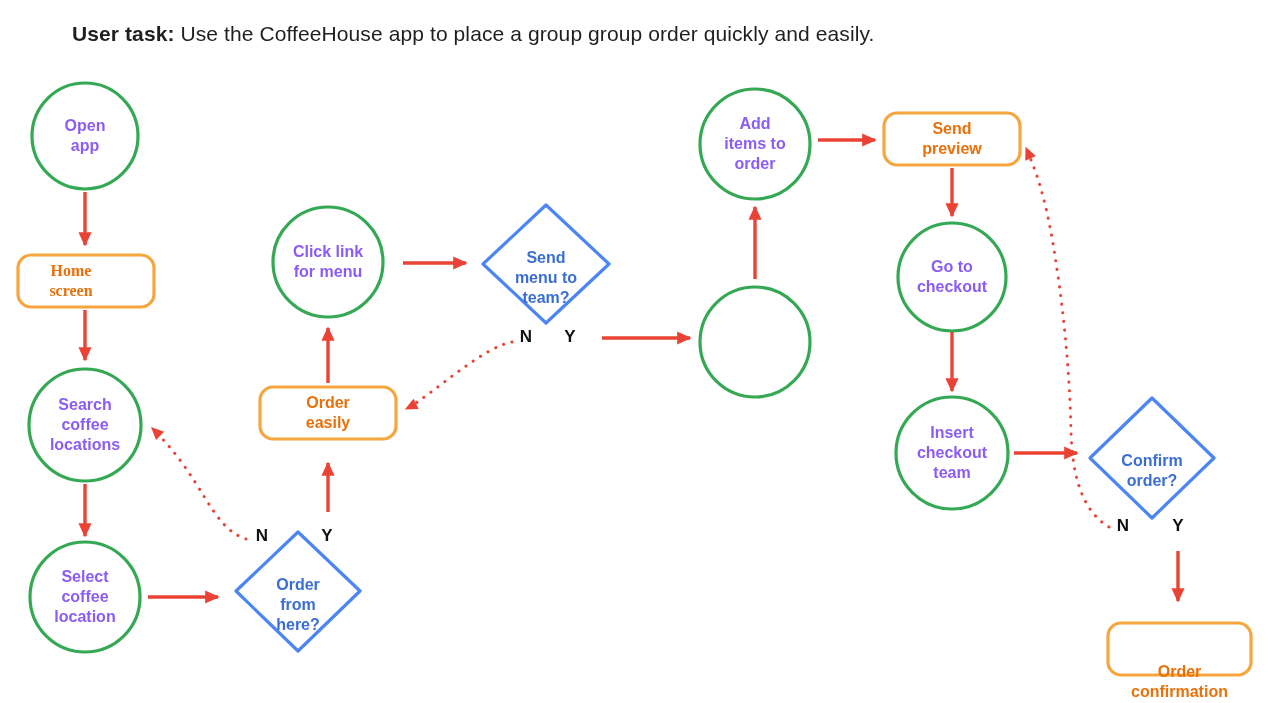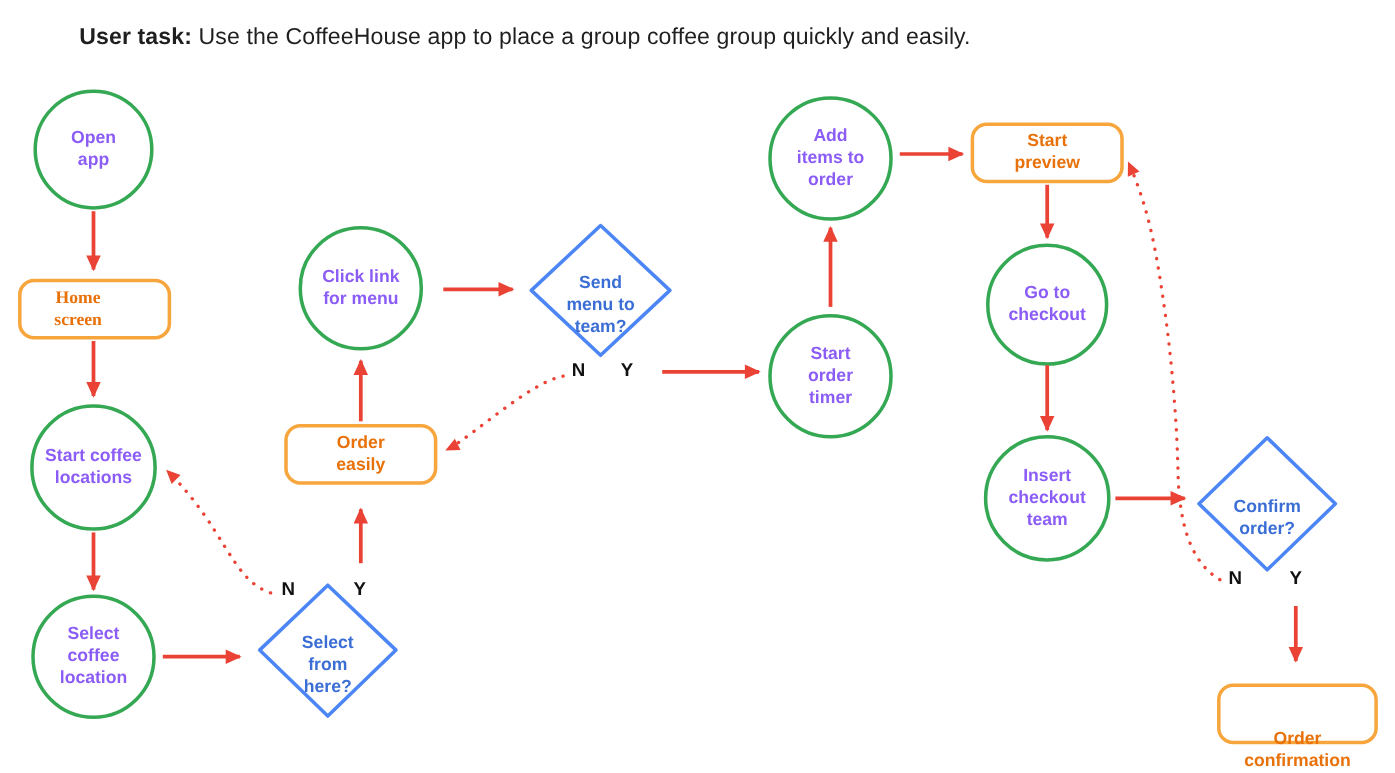--- a/index.html
+++ b/index.html
@@ -25,21 +25,21 @@
     position:absolute;width:24px;height:22px;display:flex;align-items:center;justify-content:center;
     font-weight:700;font-size:17px;color:#111111;pointer-events:none;
   }
 </style>
 </head>
 <body>
 
 <div class="stage">
 
   <div class="title">
-    <span class="bold">User task:</span><span>Use the CoffeeHouse app to place a group coffee group quickly and easily.</span>
+    <span class="bold">User task:</span><span>Use the CoffeeHouse app to place a group group order quickly and easily.</span>
   </div>
 
   <svg class="diagram-svg" width="1268" height="703" viewBox="0 0 1268 703">
     <defs>
       <marker id="head" viewBox="0 0 10 10" refX="8.6" refY="5" markerWidth="4.6" markerHeight="4.6" orient="auto-start-reverse">
         <path d="M0.4,0.8 L9.6,5 L0.4,9.2 Z" fill="#ea4335"></path>
       </marker>
     </defs>
 
     <circle cx="85" cy="136" r="53" fill="#ffffff" stroke="#34a853" stroke-width="3.2"></circle>
@@ -75,29 +75,28 @@
     <line x1="1014" y1="453" x2="1077" y2="453" stroke="#ea4335" stroke-width="3.4" marker-end="url(#head)"></line>
     <line x1="1178" y1="551" x2="1178" y2="601" stroke="#ea4335" stroke-width="3.4" marker-end="url(#head)"></line>
 
     <path d="M246,539 C210,527 205,480 152,428" fill="none" stroke="#ea4335" stroke-width="3" stroke-linecap="round" stroke-dasharray="0.2 8.5" marker-end="url(#head)"></path>
     <path d="M512,342 C482,347 428,398 406,409" fill="none" stroke="#ea4335" stroke-width="3" stroke-linecap="round" stroke-dasharray="0.2 8.5" marker-end="url(#head)"></path>
     <path d="M1109,527 C1080,510 1072,470 1071,432 C1070,385 1066,335 1059,283 C1052,235 1046,193 1026,148" fill="none" stroke="#ea4335" stroke-width="3" stroke-linecap="round" stroke-dasharray="0.2 8.5" marker-end="url(#head)"></path>
   </svg>
 
   <div class="node-label green" style="left:53px;  top:106px; width:64px;  height:60px;">Open app</div>
   <div class="node-label orange" style="left:31px;  top:255px; width:80px;  height:52px;font-family:Liberation Serif, serif;">Home screen</div>
-  <div class="node-label green" style="left:40px;  top:390px; width:90px;  height:70px;">Start coffee locations</div>
+  <div class="node-label green" style="left:40px;  top:390px; width:90px;  height:70px;">Search coffee locations</div>
   <div class="node-label green" style="left:45px;  top:562px; width:80px;  height:70px;">Select coffee location</div>
-  <div class="node-label blue" style="left:266px; top:556px; width:64px;  height:70px;">Select from here?</div>
+  <div class="node-label blue" style="left:266px; top:556px; width:64px;  height:70px;">Order from here?</div>
   <div class="node-label orange" style="left:288px; top:387px; width:80px;  height:52px;">Order easily</div>
   <div class="node-label green" style="left:283px; top:232px; width:90px;  height:60px;">Click link for menu</div>
   <div class="node-label blue" style="left:504px; top:229px; width:84px;  height:70px;">Send menu to team?</div>
-  <div class="node-label green" style="left:723px; top:307px; width:64px;  height:70px;">Start order timer</div>
   <div class="node-label green" style="left:720px; top:109px; width:70px;  height:70px;">Add items to order</div>
-  <div class="node-label orange" style="left:912px; top:113px; width:80px;  height:52px;">Start preview</div>
+  <div class="node-label orange" style="left:912px; top:113px; width:80px;  height:52px;">Send preview</div>
   <div class="node-label green" style="left:906px; top:247px; width:92px;  height:60px;">Go to checkout</div>
   <div class="node-label green" style="left:906px; top:418px; width:92px;  height:70px;">Insert checkout team</div>
   <div class="node-label blue" style="left:1114px;top:427px; width:76px;  height:60px;">Confirm order?</div>
   <div class="node-label orange" style="left:1121px;top:641px; width:117px; height:52px;margin-top:15px;">Order confirmation</div>
 
   <div class="ny" style="left:250px; top:525px;">N</div>
   <div class="ny" style="left:315px; top:525px;">Y</div>
   <div class="ny" style="left:514px; top:326px;">N</div>
   <div class="ny" style="left:558px; top:326px;">Y</div>
   <div class="ny" style="left:1111px;top:515px;">N</div>

